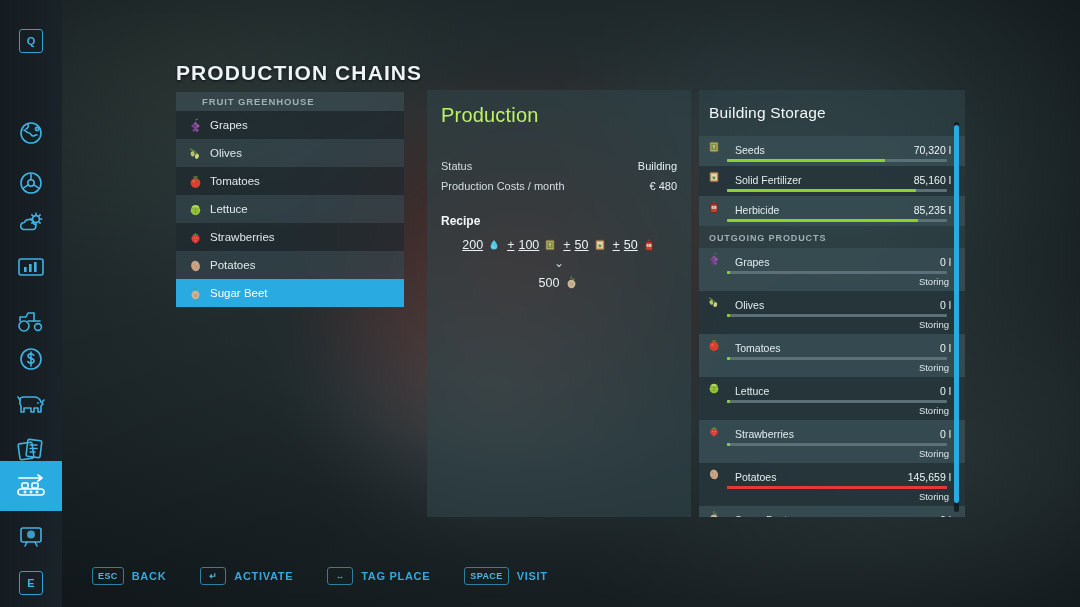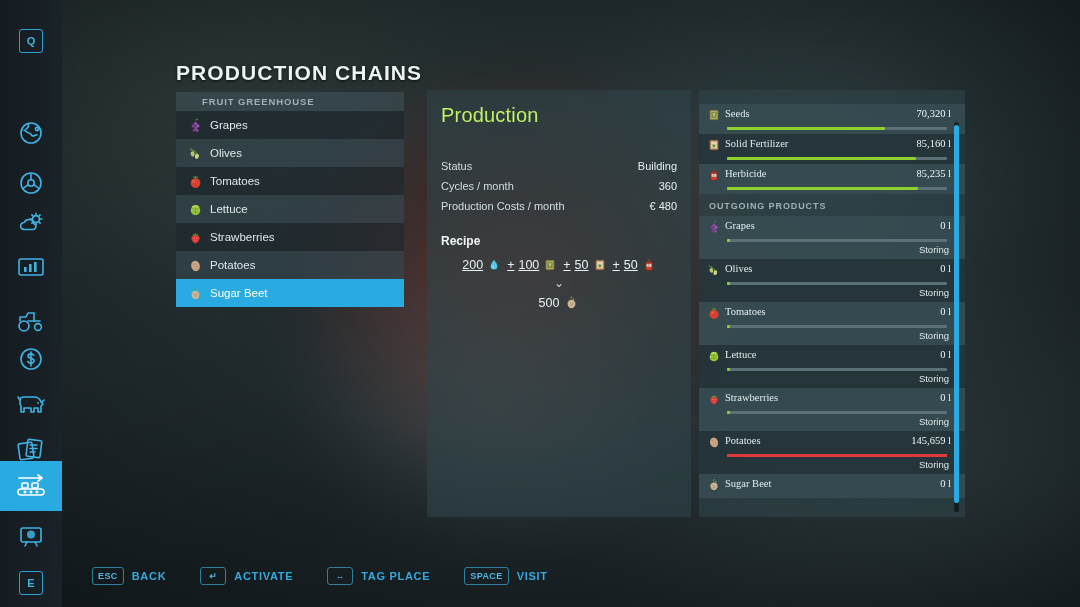--- a/index.html
+++ b/index.html
@@ -110,21 +110,21 @@
   }
   #storage-head {
     color:#f2f7f8; font-size:15.5px; padding:14px 0 0 10px; letter-spacing:.2px;
   }
   .stor-list { margin-top:14px; }
   .stor-row {
     position:relative; padding:4px 14px 4px 8px;
     background:rgba(57,78,85,.78);
   }
   .stor-row.dark { background:rgba(35,50,56,.7); }
-  .stor-top { display:flex; align-items:flex-start; gap:4px;font-family:Liberation Serif, serif; }
+  .stor-top { display:flex; align-items:flex-end; gap:14px; }
   .stor-top .ic { width:14px; height:16px; flex:none; }
   .stor-name { color:#e3ecee; font-size:10.5px; flex:1; }
   .stor-val { color:#eef5f6; font-size:10.5px; }
   .bar {
     height:3px; background:#5b7077; margin:3px 0 0 20px; margin-right:4px;
     position:relative; border-radius:1px;
   }
   .bar > i { display:block; height:100%; border-radius:1px; }
   .sub-head {
     color:#9fb0b6; font-size:9px; font-weight:bold; letter-spacing:.9px;
@@ -342,24 +342,20 @@
       </div>
     </div>
 </div>
 
 <div id="production">
   <div class="panel-title">Production</div>
   <div class="stat-rows" id="prod-stats">
       <div class="stat-row">
         <span>Status</span>
         <span class="v">Building</span>
-      </div>
-      <div class="stat-row">
-        <span>Cycles / month</span>
-        <span class="v">360</span>
       </div>
       <div class="stat-row">
         <span>Production Costs / month</span>
         <span class="v">€ 480</span>
       </div>
     </div>
   <div class="recipe-title">Recipe</div>
   <div class="recipe-line" id="recipe-line">
       <span>200</span>
       <span style="display: inline-flex;">
@@ -406,20 +402,21 @@
           <path d="M7.2 4.2c-.6-1.6.2-2.8 1.4-3 .2 1.4-.2 2.4-1.4 3z" fill="#5f9a3a"></path>
           <path d="M8.6 4.6c1-1.2 2.4-1.2 3 -.4-1 .9-2 1.2-3 .4z" fill="#76b04a"></path>
           <path d="M8 5c2.6 0 4.2 2 4.2 4.2 0 2.6-2 4.8-4.2 4.8s-4.2-2.2-4.2-4.8C3.8 7 5.4 5 8 5z" fill="#cbb596"></path>
           <path d="M6.2 7.6c.8 1 1.4 2.4 1.6 4M9.6 8c-.6 1-1 2.2-1.2 3.6" stroke="#a8906f" stroke-width=".7" fill="none"></path>
         </svg>
       </span>
     </div>
 </div>
 
 <div id="storage">
+  <div id="storage-head">Building Storage</div>
   <div class="stor-list" id="stor-inputs">
       <div class="stor-row">
         <div class="stor-top">
           <span class="ic"><svg width="14" height="14" viewBox="0 0 16 16">
               <rect x="3.4" y="2.6" width="9.2" height="10.8" rx="1" fill="#b9b06a" stroke="#6e6636" stroke-width=".9"></rect>
               <rect x="5" y="4.4" width="6" height="7.2" fill="#7d8a44"></rect>
               <path d="M8 5.4v5M6.4 6.2c1 .3 1.6 1 1.6 2M9.6 6.2c-1 .3-1.6 1-1.6 2" stroke="#d2dd93" stroke-width=".8" fill="none"></path>
             </svg></span>
           <span class="stor-name">Seeds</span>
           <span class="stor-val">70,320 l</span>

